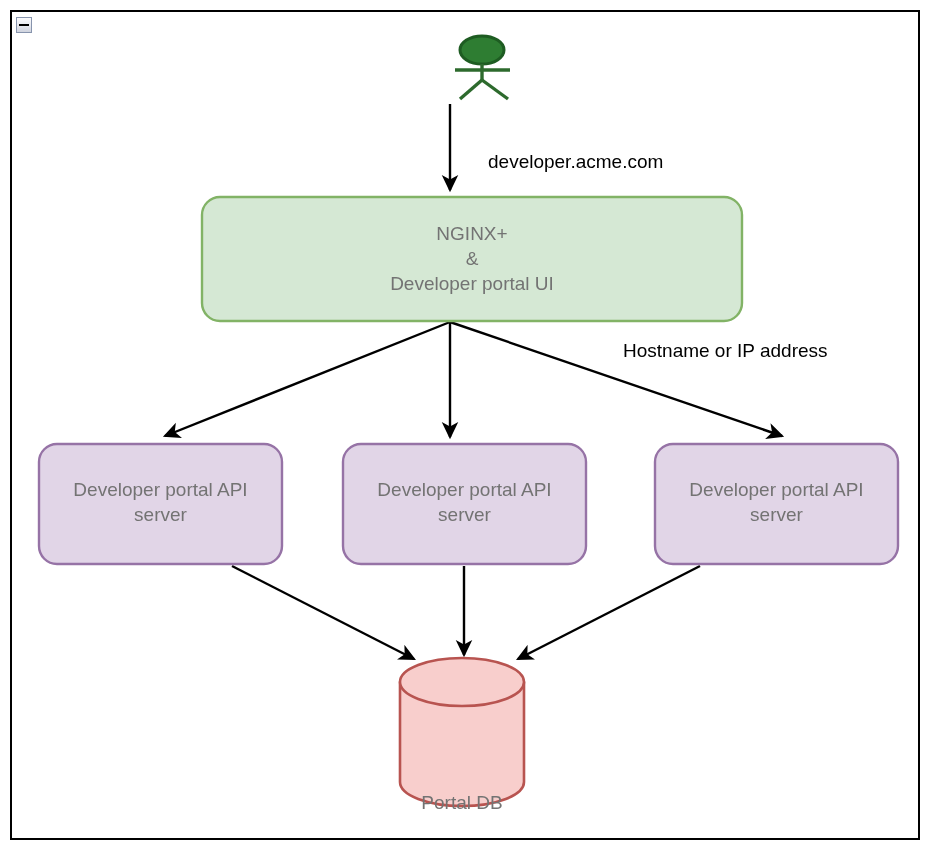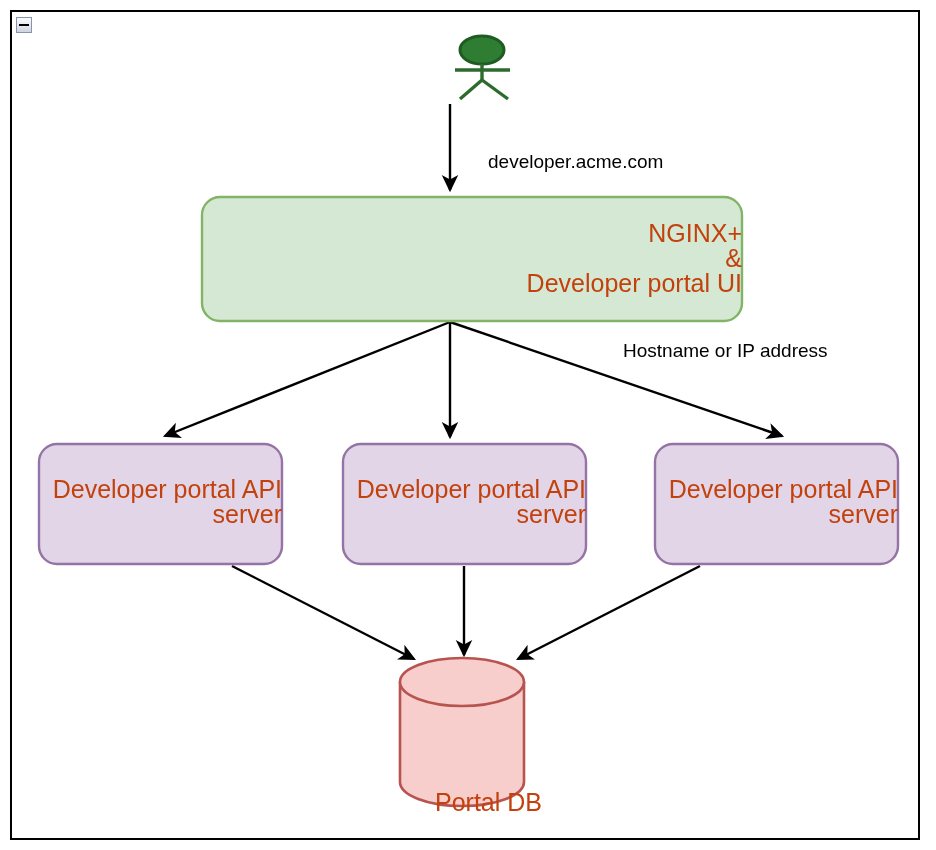--- a/index.html
+++ b/index.html
@@ -65,23 +65,23 @@
     height: 850px;
     overflow: visible;
   }
   #edges { z-index: 10; }
   #shapes { z-index: 20; }
 
   
   .node-label {
     position: absolute;
     z-index: 30;
-    text-align: right;
-    color: #c2410c;
-    font-size: 25px;
+    text-align: center;
+    color: #737373;
+    font-size: 19px;
     line-height: 25px;
     white-space: pre-line;
     pointer-events: none;
   }
 
   .edge-label {
     position: absolute;
     z-index: 30;
     color: #000000;
     font-size: 19px;

